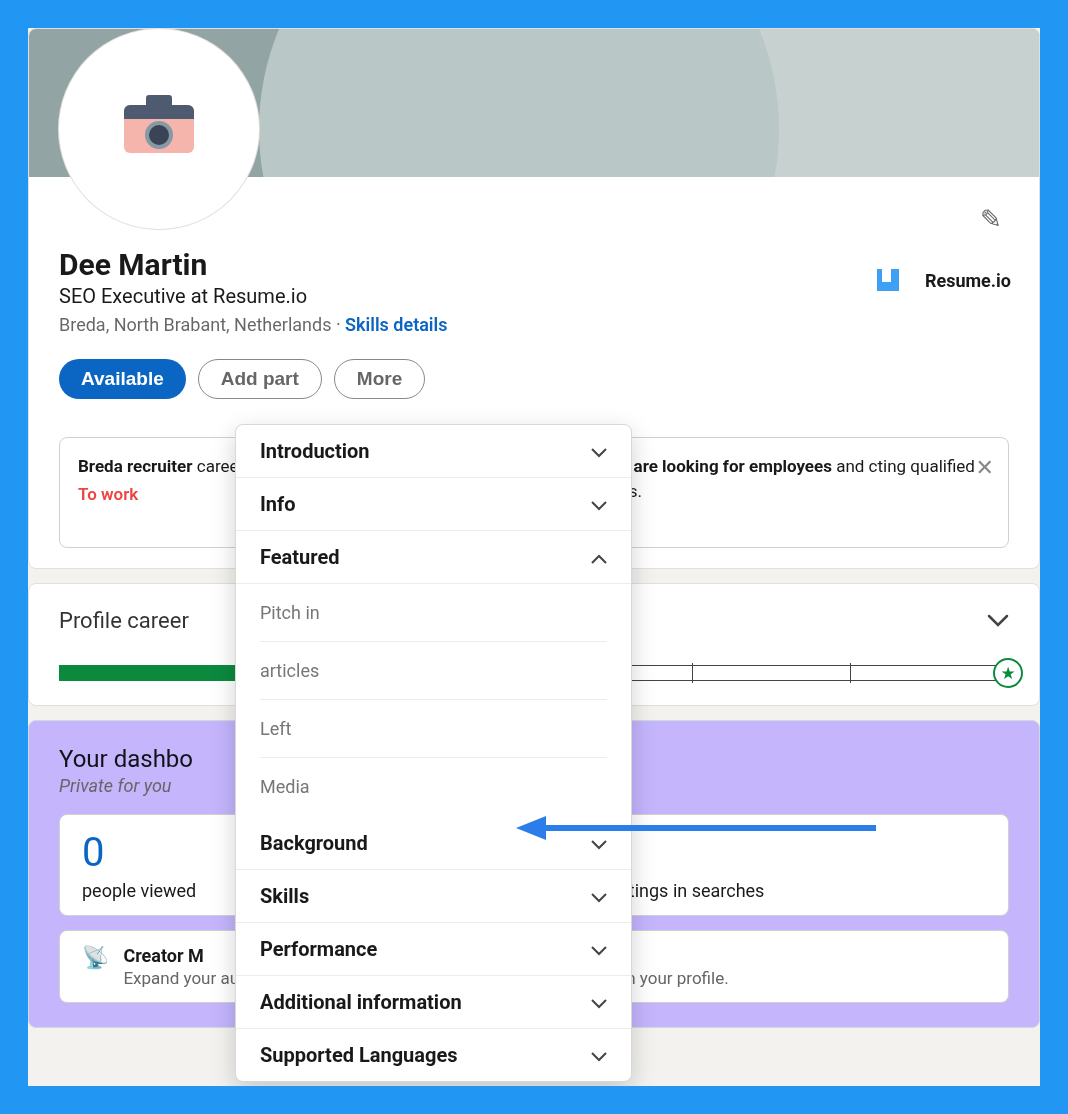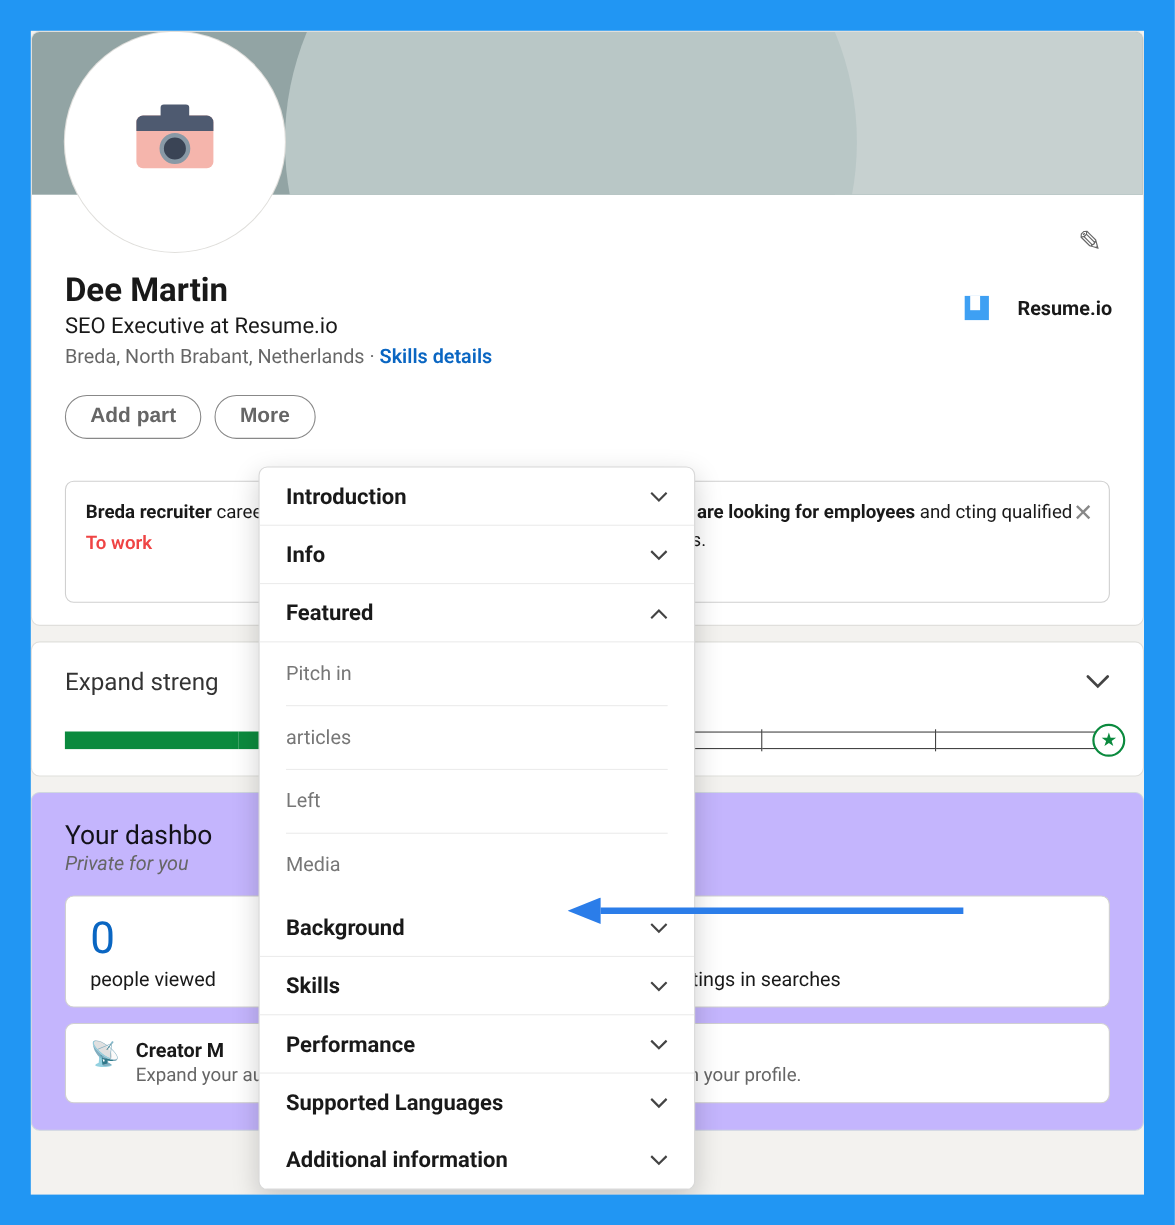--- a/index.html
+++ b/index.html
@@ -413,41 +413,42 @@
 
     <div class="profile-body">
       <div class="name">Dee Martin</div>
       <div class="headline">SEO Executive at Resume.io</div>
       <div class="location-line">
         <span>Breda, North Brabant, Netherlands</span>
         <span>·</span>
         <span class="contact-link">Skills details</span>
       </div>
       <div class="action-row">
+        <button class="btn btn-primary">Available</button>
         <button class="btn btn-secondary">Add part</button>
         <button class="btn btn-secondary">More</button>
       </div>
     </div>
 
     <div class="infobox">
       <div class="col">
         <b>Breda recruiter</b><span> career opportu this.</span><br>
         <span class="lnk">To work</span>
       </div>
       <div class="col">
         <b>e that you are looking for employees</b><span> and cting qualified candidates.</span><br>
         <span class="lnk">ork</span>
       </div>
       <div class="close">✕</div>
     </div>
   </div>
 
   <div class="card strength-card">
     <div class="strength-head">
-      <span>Expand streng</span>
+      <span>Profile career</span>
       <span class="chev">
         <svg width="22" height="14" viewBox="0 0 22 14">
             <path d="M2 2 L11 11 L20 2" stroke="#444" stroke-width="2.5" fill="none" stroke-linecap="round"></path>
           </svg>
       </span>
     </div>
     <div class="progress">
       <div class="seg filled"></div>
       <div class="seg filled"></div>
       <div class="seg filled"></div>
@@ -522,28 +523,28 @@
       <span class="mchev"><svg width="16" height="10" viewBox="0 0 16 10">
             <path d="M1 1 L8 8 L15 1" stroke="#444" stroke-width="2" fill="none"></path>
           </svg></span>
     </div>
     <div class="menu-item">
       <span class="mlabel">Performance</span>
       <span class="mchev"><svg width="16" height="10" viewBox="0 0 16 10">
             <path d="M1 1 L8 8 L15 1" stroke="#444" stroke-width="2" fill="none"></path>
           </svg></span>
     </div>
+    <div class="menu-item">
+      <span class="mlabel">Additional information</span>
+      <span class="mchev"><svg width="16" height="10" viewBox="0 0 16 10">
+            <path d="M1 1 L8 8 L15 1" stroke="#444" stroke-width="2" fill="none"></path>
+          </svg></span>
+    </div>
     <div class="menu-item last">
       <span class="mlabel">Supported Languages</span>
-      <span class="mchev"><svg width="16" height="10" viewBox="0 0 16 10">
-            <path d="M1 1 L8 8 L15 1" stroke="#444" stroke-width="2" fill="none"></path>
-          </svg></span>
-    </div>
-    <div class="menu-item">
-      <span class="mlabel">Additional information</span>
       <span class="mchev"><svg width="16" height="10" viewBox="0 0 16 10">
             <path d="M1 1 L8 8 L15 1" stroke="#444" stroke-width="2" fill="none"></path>
           </svg></span>
     </div>
   </div>
 
   <svg class="arrow" viewBox="0 0 360 24">
     <line x1="30" y1="12" x2="360" y2="12" stroke="#2b7de9" stroke-width="6"></line>
     <polygon points="0,12 30,0 30,24" fill="#2b7de9"></polygon>
   </svg>

